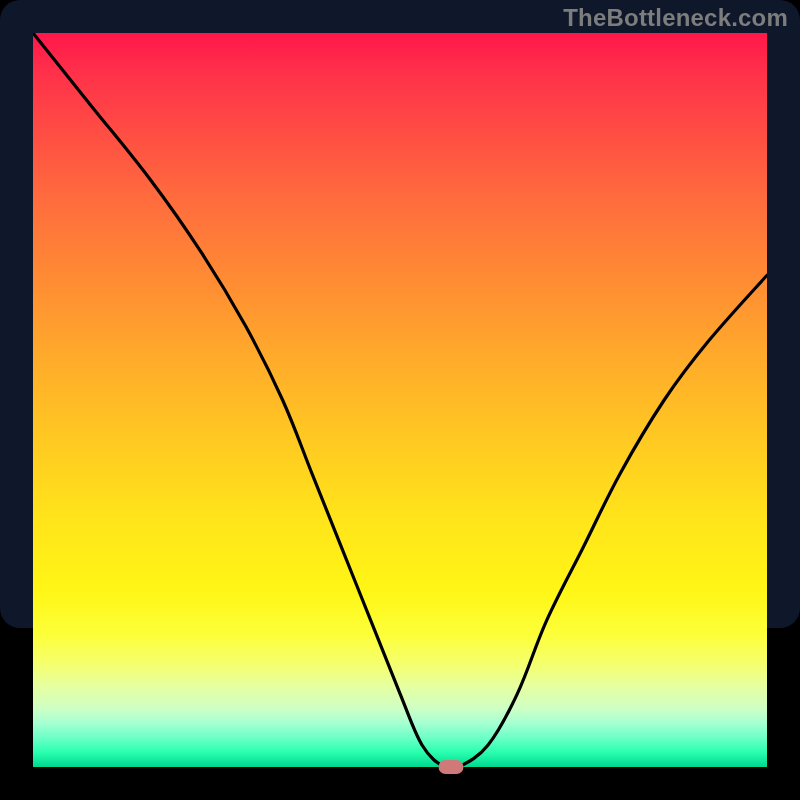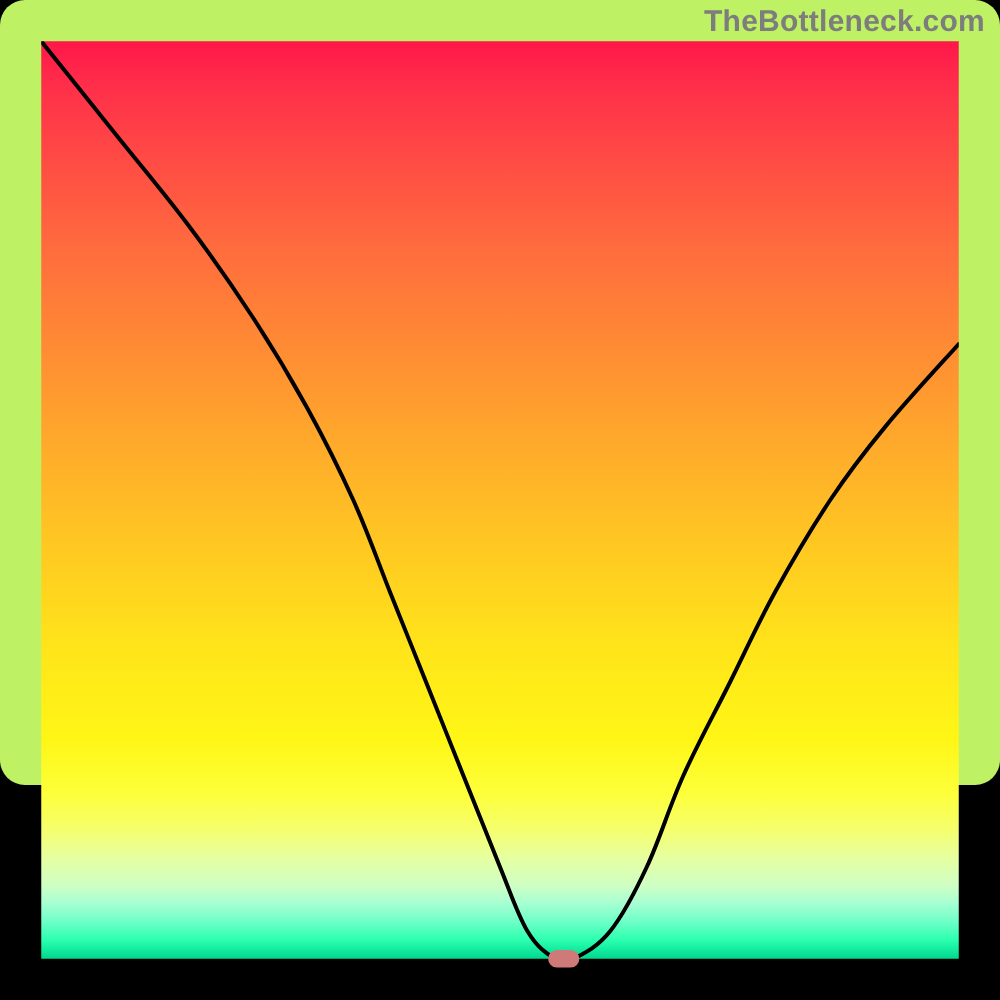--- a/index.html
+++ b/index.html
@@ -9,21 +9,21 @@
     height: 800px;
     background: #000;
     overflow: hidden;
   }
   .frame {
     position: absolute;
     left: 0;
     top: 0;
     width: 800px;
     height: 628px;
-    background: #bef264;
+    background: #0f172a;
     border-radius: 20px;
   }
   .watermark {
     position: absolute;
     top: 4px;
     right: 12px;
     font-family: Arial, Helvetica, sans-serif;
     font-size: 24px;
     font-weight: 600;
     color: #7d7d7d;

